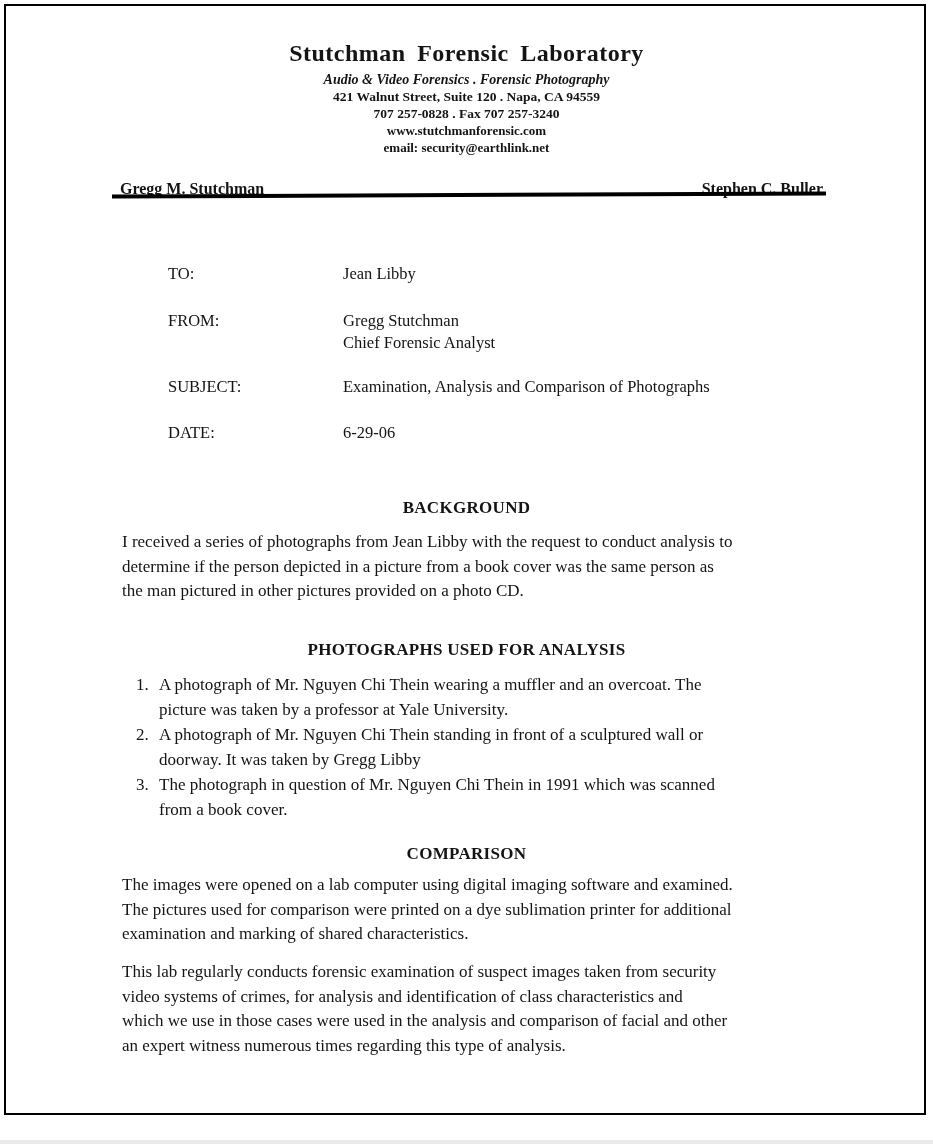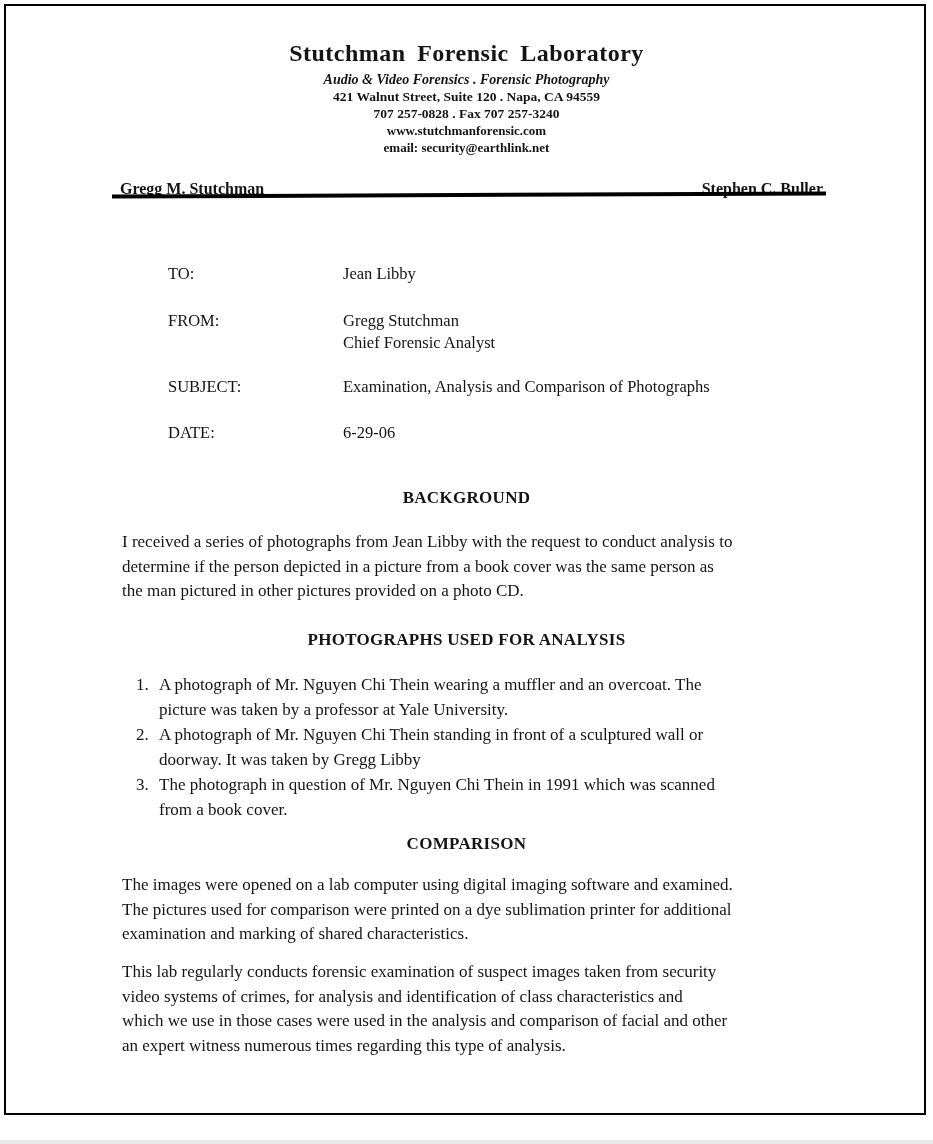--- a/index.html
+++ b/index.html
@@ -71,21 +71,21 @@
   }
   .memo-label {
     display: inline-block;
     width: 175px;
     vertical-align: top;
   }
   .memo-value { display: inline-block; vertical-align: top; }
   
   .section { position: absolute; left: 0; width: 933px; }
   .section-heading {
-    margin: 0;
+    margin: 10px;
     text-align: center;
     font-size: 17px;
     font-weight: bold;
     letter-spacing: 0.3px;
   }
   .para {
     position: absolute;
     left: 122px;
     width: 732px;
     font-size: 17px;

